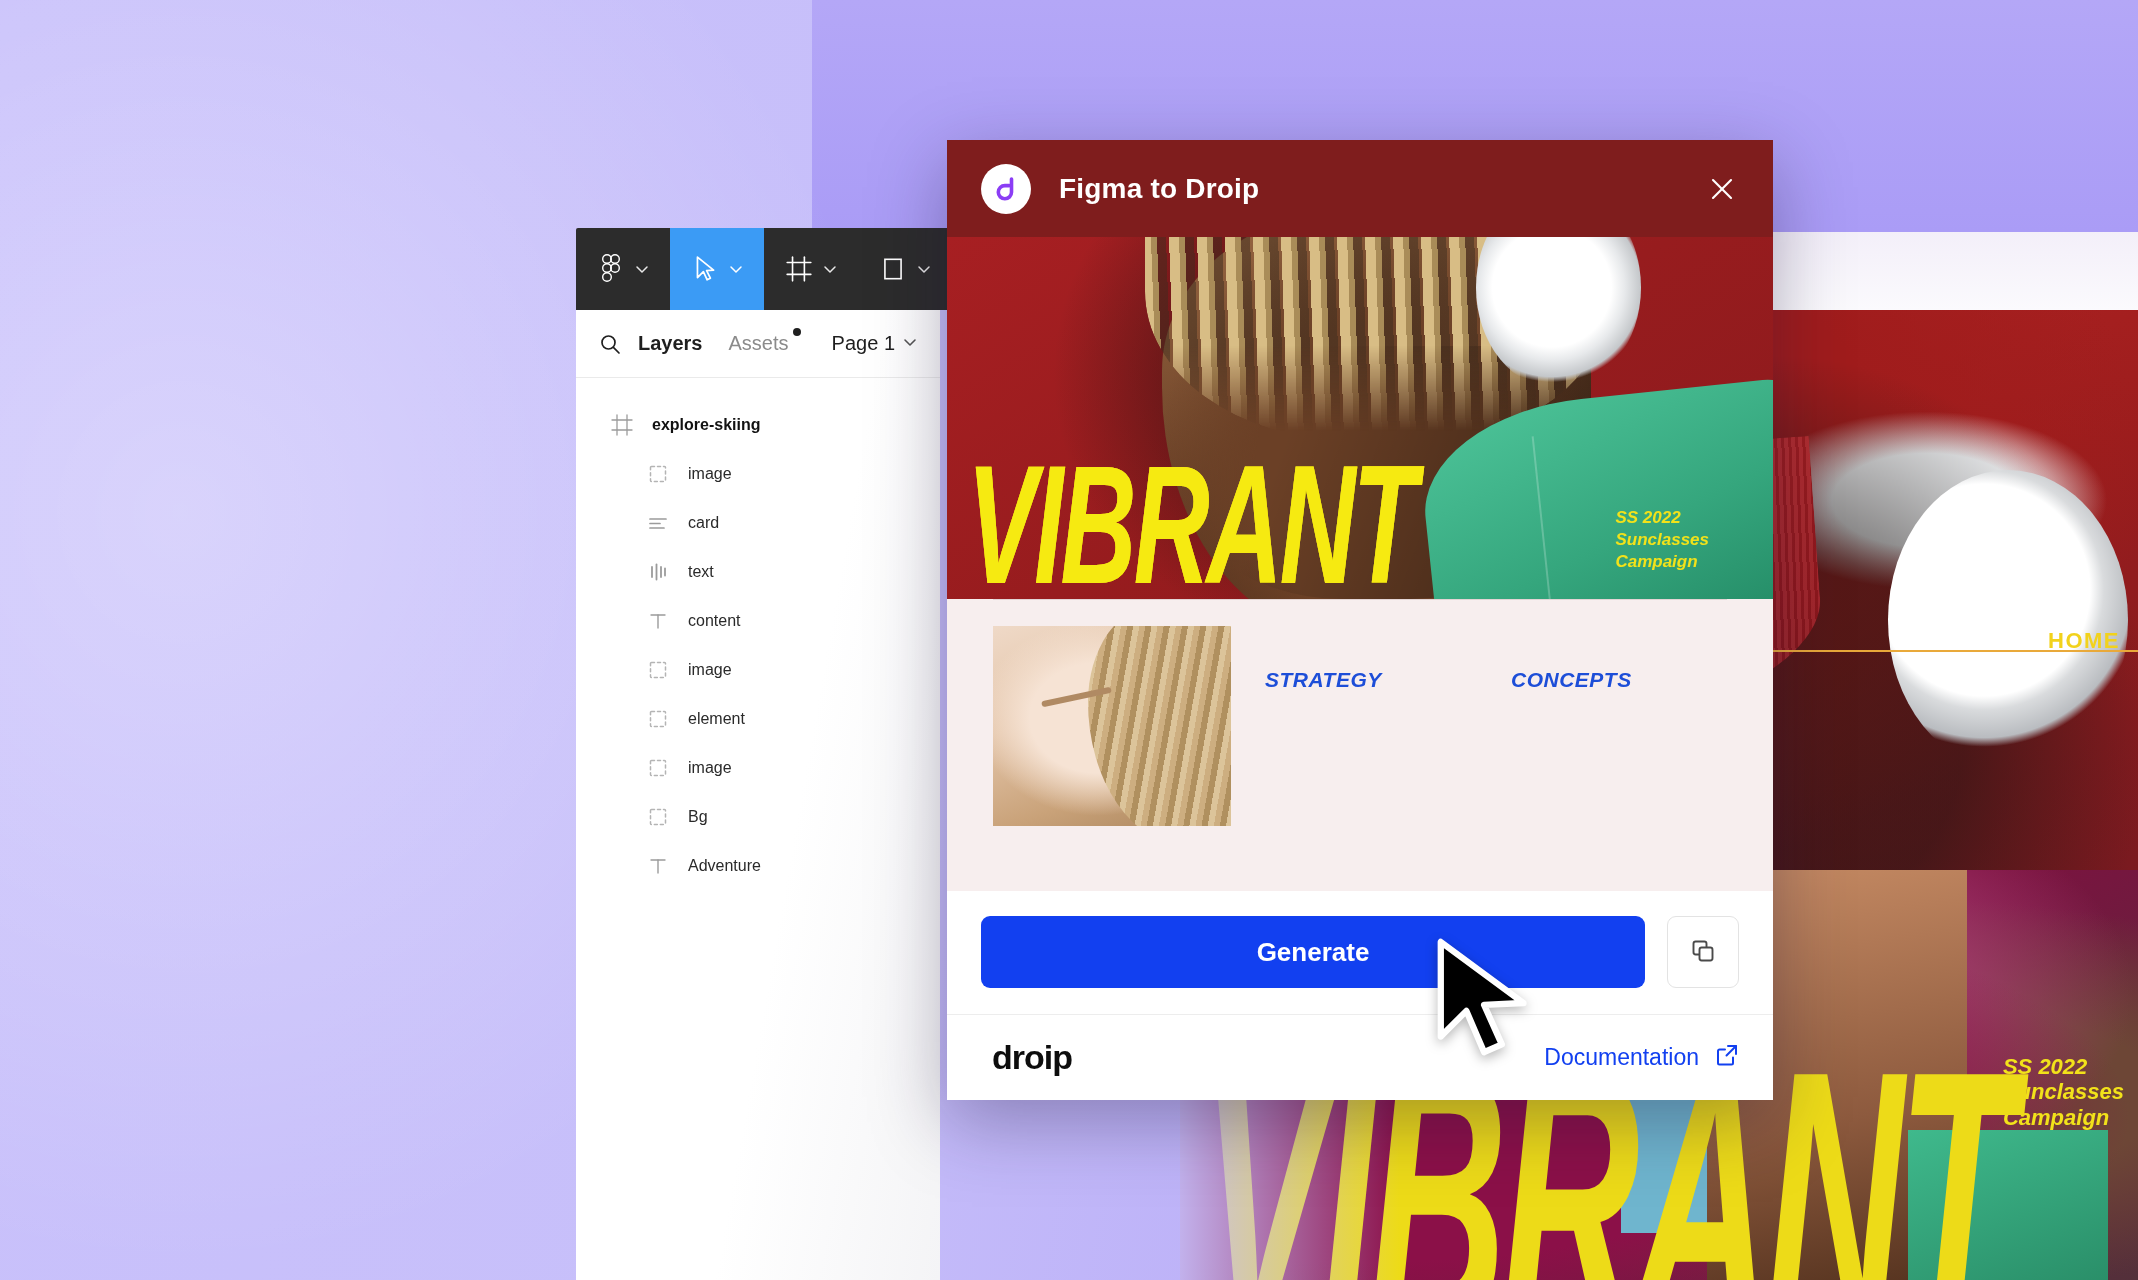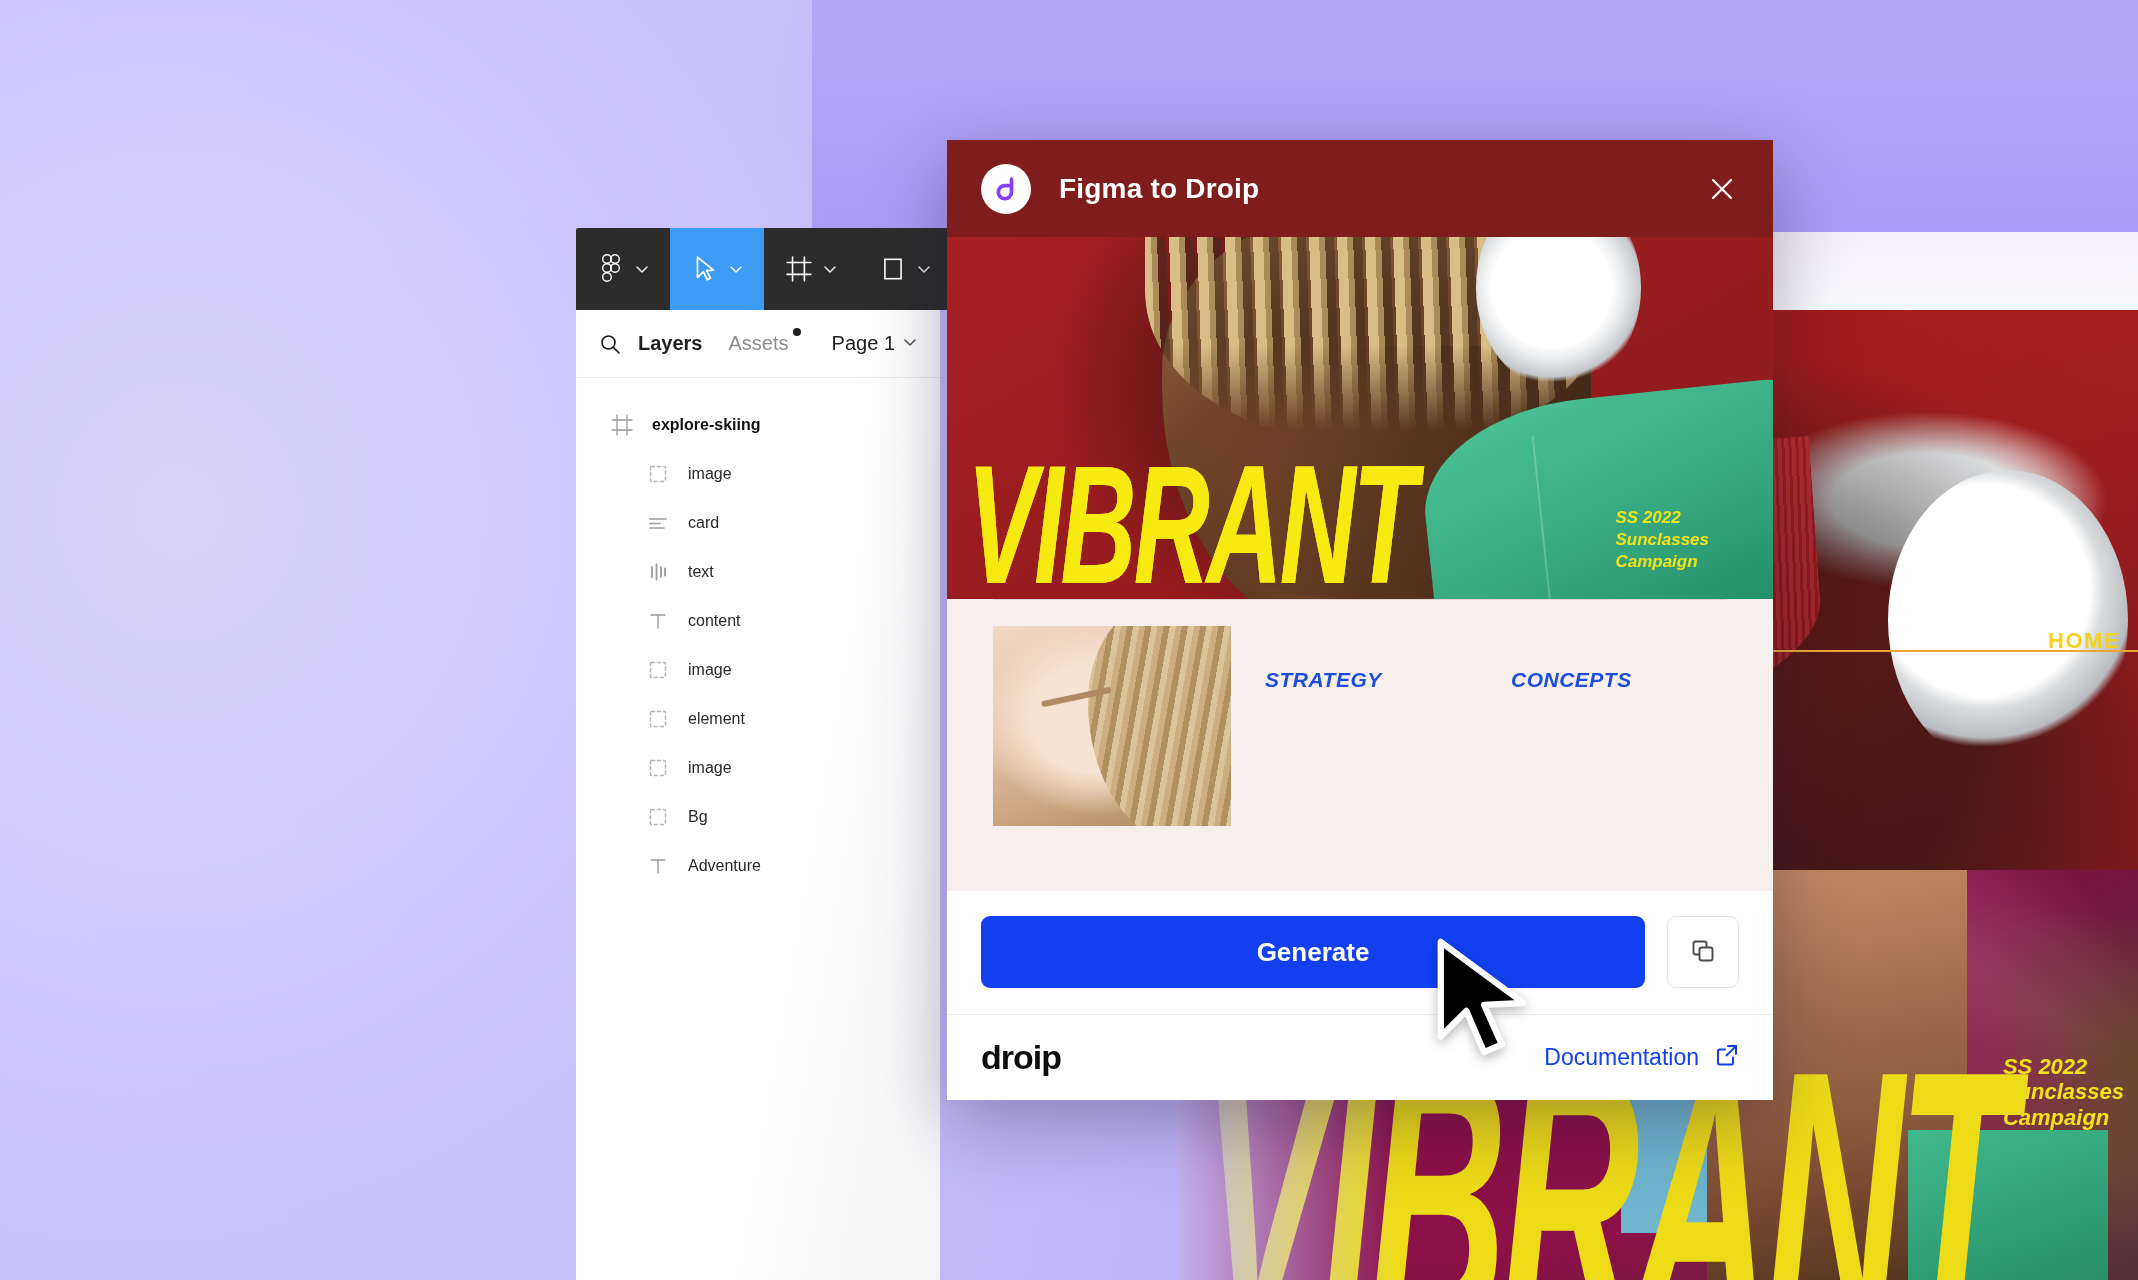--- a/index.html
+++ b/index.html
@@ -327,21 +327,21 @@
     border: 1px solid #e3e3e3; border-radius: 9px; background: #fff;
     display: flex; align-items: center; justify-content: center; cursor: pointer;
   }
   .modal-footer {
     flex: 0 0 auto; height: 86px;
     border-top: 1px solid #ededed;
     display: flex; align-items: center; padding: 0 34px;
     background: #fff;
   }
   .droip-logo {
-    font-size: 34px; font-weight: 700; color: #0d0d0d; letter-spacing: -1px;
+    font-size: 34px; font-weight: 700; color: #0d0d0d; letter-spacing: -1px; margin-left: 11px;
   }
   .doc-link {
     margin-left: auto; display: flex; align-items: center; gap: 16px;
     color: #1240f0; font-size: 23px; text-decoration: none; cursor: pointer;
   }
 
   
   .cursor {
     position: absolute; left: 1432px; top: 938px;
     z-index: 40; pointer-events: none;

